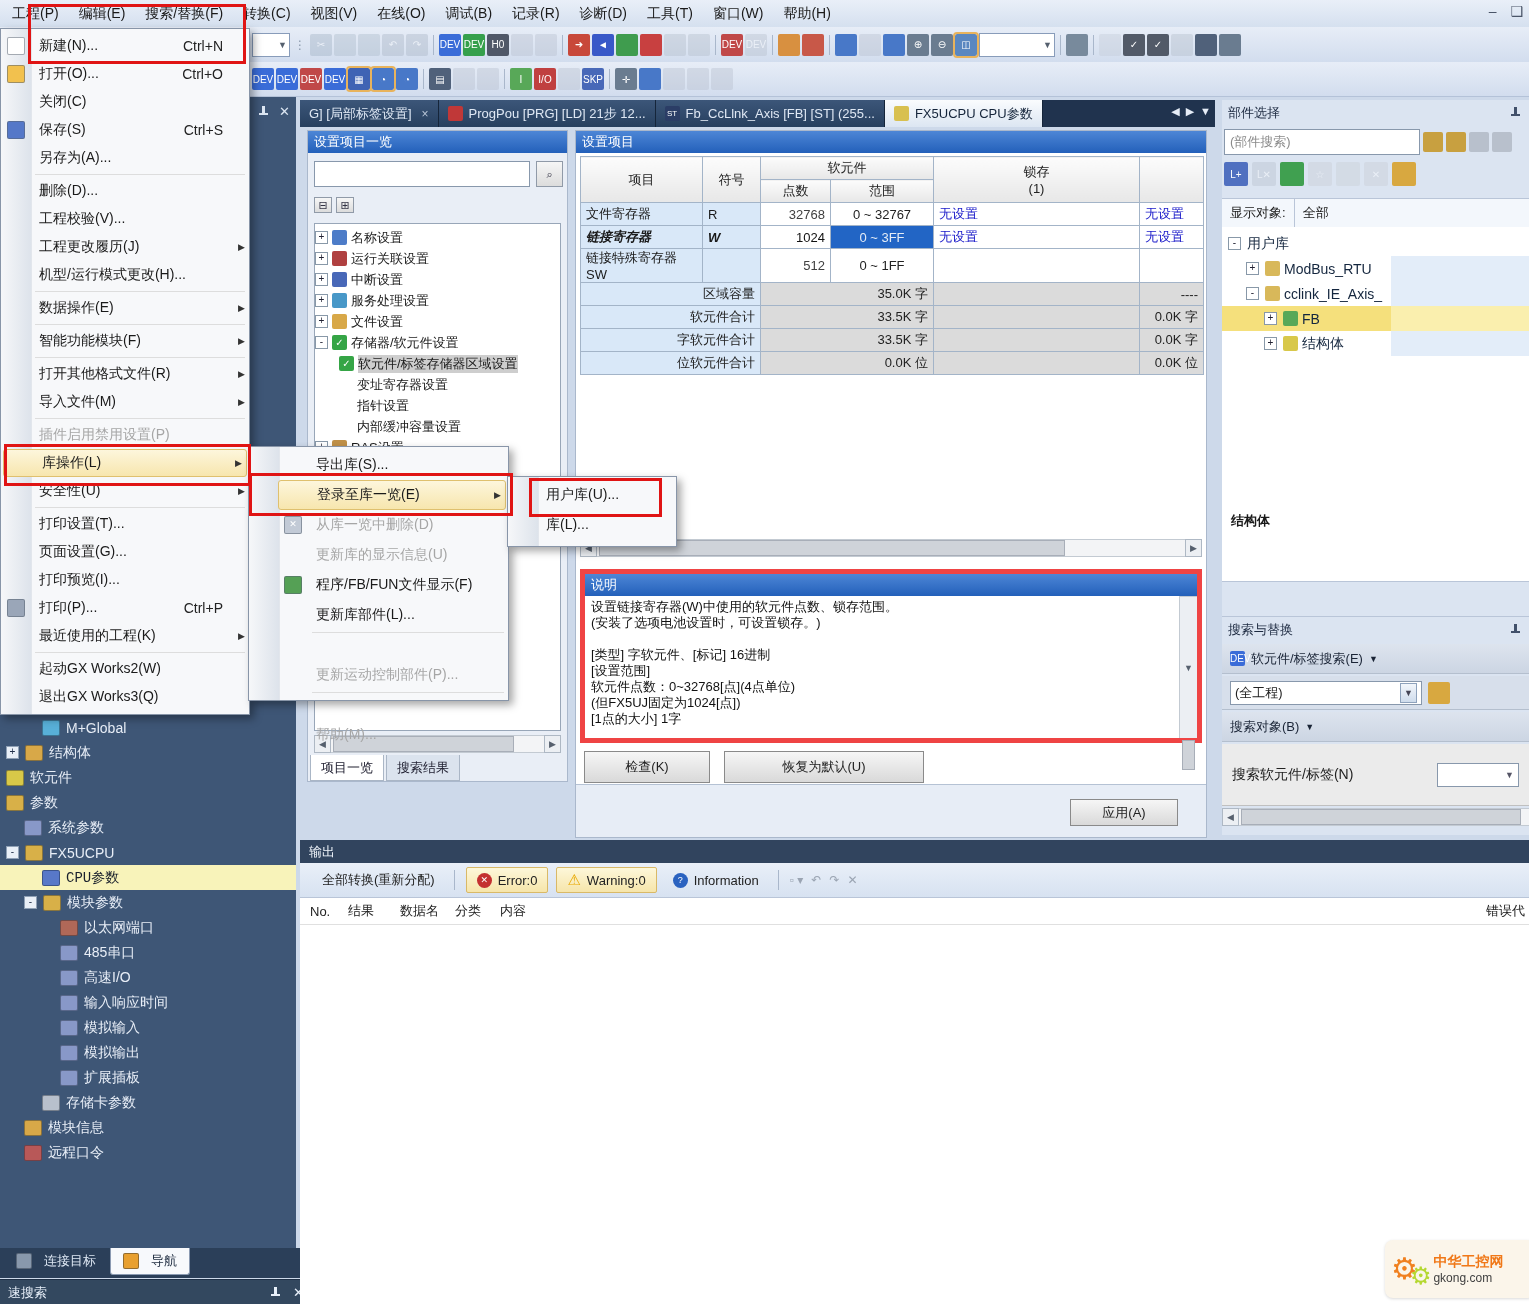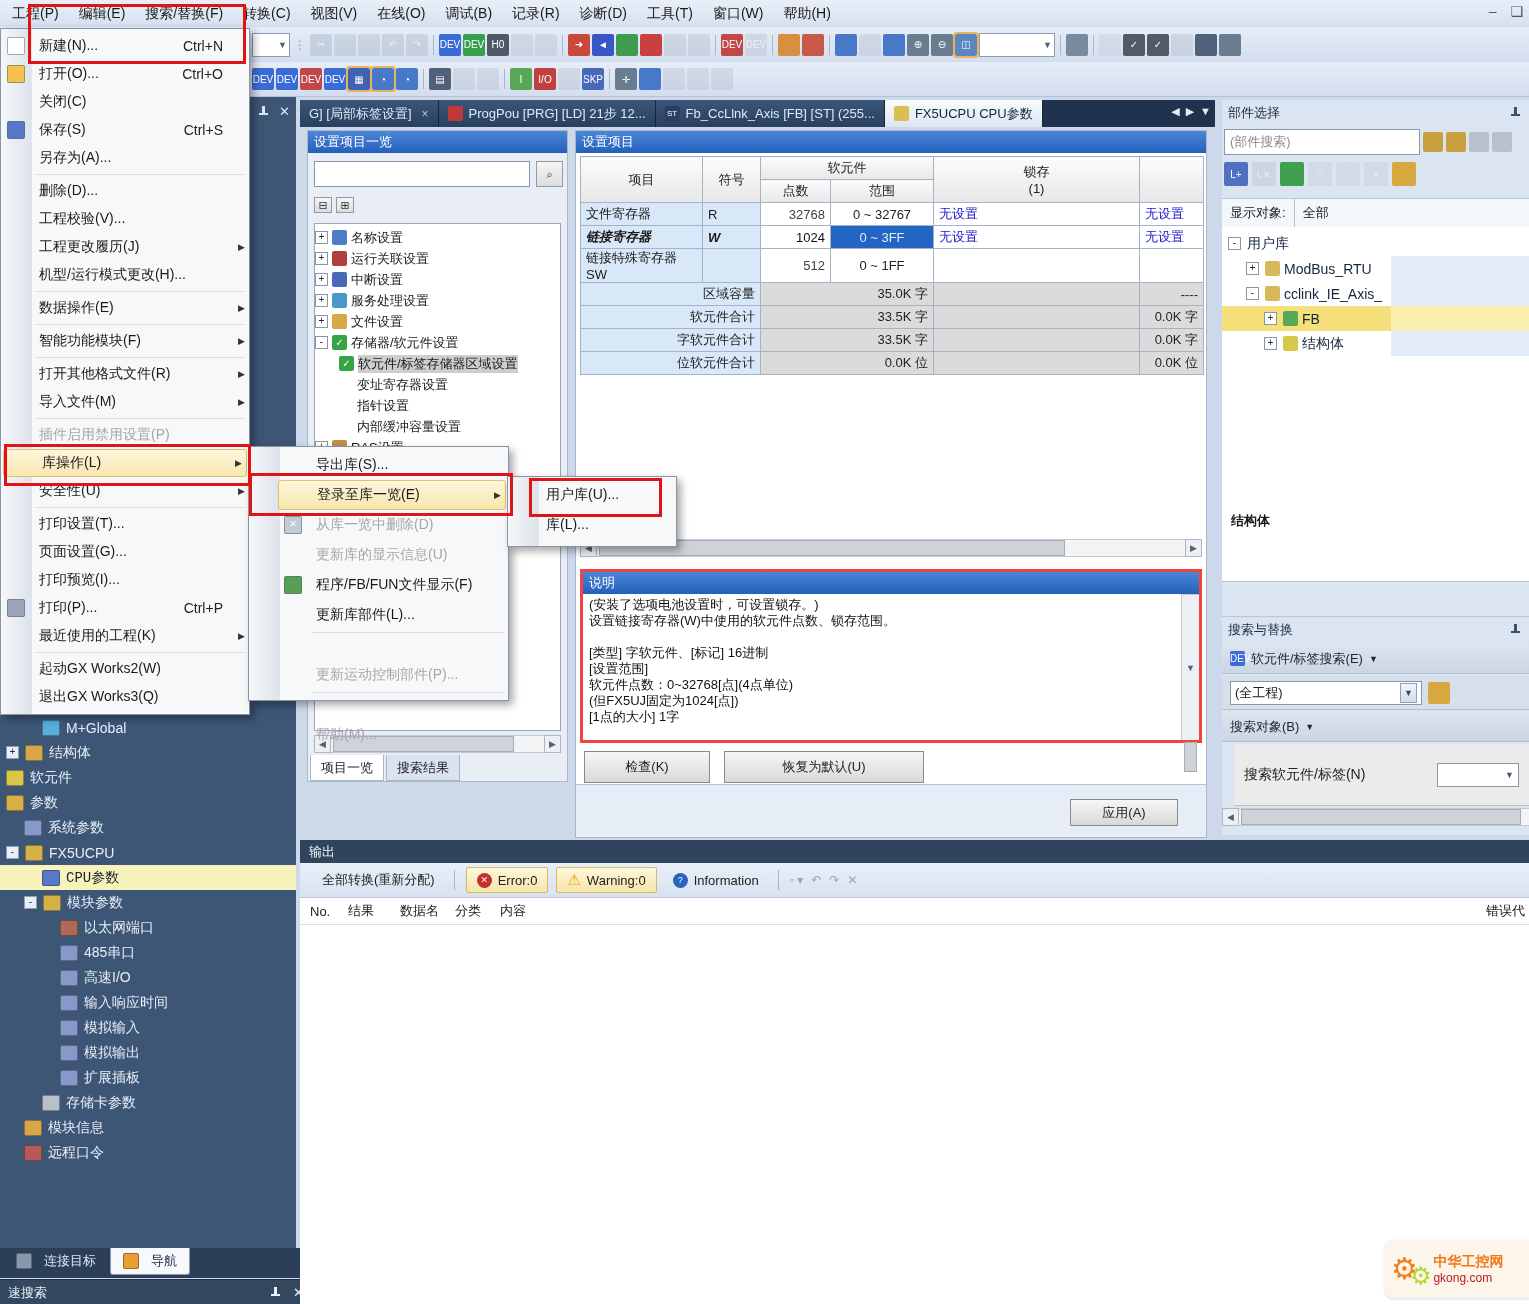--- a/index.html
+++ b/index.html
@@ -116,21 +116,21 @@
   td.num{background:#fff;text-align:right;color:#404040;}
   td.num.chg{color:#111;}
   td.rng{background:#fff;text-align:center;color:#222;}
   td.rng.sel{background:#2265c5;color:#e4ecf6;}
   td.latch,td.lastc{background:#fff;text-align:left;color:#1616c8;}
   td.sumlbl{background:#d9e8f8;text-align:right;color:#222;}
   td.sumval{background:#dbdbdb;text-align:right;color:#222;}
   td.sumempty{background:#dbdbdb;}
   tr.ital td.lbl{font-style:italic;font-weight:bold;}
   #sphscroll{position:absolute;left:4px;right:4px;top:408px;height:18px;display:flex;}
-  #descpanel{position:absolute;left:4px;right:4px;top:438px;height:174px;border:3px solid #ef4444;box-sizing:border-box;}
+  #descpanel{position:absolute;left:4px;right:4px;top:438px;height:174px;border:5px solid #ef4444;box-sizing:border-box;}
   #descbody{position:absolute;left:0;right:17px;top:22px;bottom:0;background:#fff;overflow:hidden;padding:3px 6px;}
   .dline{font-size:13px;line-height:16px;white-space:pre;color:#111;}
   #descsb{position:absolute;right:0;top:22px;bottom:0;width:17px;background:#f0f1f3;border-left:1px solid #c3cad2;}
   #btnrow{position:absolute;left:8px;top:620px;display:flex;gap:14px;}
   .btn{background:linear-gradient(#f6f6f6,#d9d9d9);border:1px solid #8a8a8a;font-size:13px;color:#222;
        display:flex;align-items:center;justify-content:center;box-sizing:border-box;}
   #spbottom{position:absolute;left:0;right:0;bottom:0;height:52px;background:#e7edf6;border-top:1px solid #b5c2d4;}
   #applybtn{position:absolute;right:28px;top:14px;width:108px;height:27px;}
 
   
@@ -165,35 +165,35 @@
   .seltab.act{background:linear-gradient(#f6c75e,#f9d98c);color:#30250a;border:1px solid #b08830;border-top:2px solid #b08830;font-weight:bold;}
 
   
   #srtitle{position:absolute;left:0;top:516px;right:0;height:26px;display:flex;align-items:center;padding:0 6px;color:#1c2940;font-size:13px;background:#dbe4f1;border-top:1px solid #b9c5d8;}
   .srrow{position:absolute;left:0;right:0;height:30px;background:linear-gradient(#dde4ee,#ccd5e3);border-bottom:1px solid #b4bfce;
          display:flex;align-items:center;gap:6px;padding:0 8px;font-size:13px;color:#1a2436;box-sizing:border-box;}
   #srmode{top:544px;}
   #srscope{top:576px;height:34px;background:#d7dfeb;}
   #srtarget{top:612px;}
   #srbottom{position:absolute;left:0;top:644px;right:0;height:62px;background:#ebebeb;border-bottom:1px solid #c0c0c0;
-            display:flex;align-items:center;gap:8px;padding:0 10px;font-size:14px;color:#222;box-sizing:border-box;margin-left:12px;}
+            display:flex;align-items:center;gap:8px;padding:0 10px;font-size:14px;color:#222;box-sizing:border-box;}
   .scombo{background:#fff;border:1px solid #8898ac;height:24px;display:flex;align-items:center;justify-content:space-between;
           padding:0 4px;font-size:13px;color:#222;box-sizing:border-box;}
   .ddbtn{width:17px;height:22px;background:linear-gradient(#f2f6fb,#cfdcec);border:1px solid #8ea2bc;color:#445;
          font-size:9px;display:flex;align-items:center;justify-content:center;box-sizing:border-box;}
   #srhscroll{position:absolute;left:0;top:708px;right:0;height:18px;display:flex;}
 
   
   #wmark{left:1385px;top:1240px;width:138px;height:58px;background:#fbf5ea;border-radius:8px;z-index:90;
          display:flex;align-items:center;padding:0 6px;box-shadow:0 1px 3px rgba(0,0,0,.15);}
   .gear1{color:#f08020;font-size:30px;line-height:30px;}
   .gear2{color:#b5d832;font-size:24px;line-height:24px;margin-left:-8px;margin-top:14px;}
   #wmtext{margin-left:2px;}
   #wmt1{color:#f07818;font-weight:bold;font-size:14px;}
-  #wmt2{color:#b91c1c;font-size:12px;}
+  #wmt2{color:#404040;font-size:12px;}
 </style>
 </head>
 <body>
 
 <div id="root">
 
   <div id="menubar" class="abs">
     <div class="frag">
       
     <span class="mbitem">工程(P)</span><span class="mbitem">编辑(E)</span><span class="mbitem">搜索/替换(F)</span><span class="mbitem">转换(C)</span><span class="mbitem">视图(V)</span><span class="mbitem">在线(O)</span><span class="mbitem">调试(B)</span><span class="mbitem">记录(R)</span><span class="mbitem">诊断(D)</span><span class="mbitem">工具(T)</span><span class="mbitem">窗口(W)</span><span class="mbitem">帮助(H)</span></div>
@@ -561,22 +561,22 @@
           <span class="sthumb" style="left:2px;right:120px"></span>
         </span>
         <span class="sbtn">▶</span>
     </div>
     <div id="descpanel">
       <div class="bluehead">
           <span>说明</span>
         </div>
       <div id="descbody">
 
-      <div class="dline">(安装了选项电池设置时，可设置锁存。)</div>
-          <div class="dline">设置链接寄存器(W)中使用的软元件点数、锁存范围。</div>
+      <div class="dline">设置链接寄存器(W)中使用的软元件点数、锁存范围。</div>
+          <div class="dline">(安装了选项电池设置时，可设置锁存。)</div>
           <div class="dline"> </div>
           <div class="dline">[类型] 字软元件、[标记] 16进制</div>
           <div class="dline">[设置范围]</div>
           <div class="dline">软元件点数：0~32768[点](4点单位)</div>
           <div class="dline">(但FX5UJ固定为1024[点])</div>
           <div class="dline">[1点的大小] 1字</div>
           <div class="dline"> </div>
           <div class="dline">请在以下范围内进行设置</div>
         </div>
       <div id="descsb">

